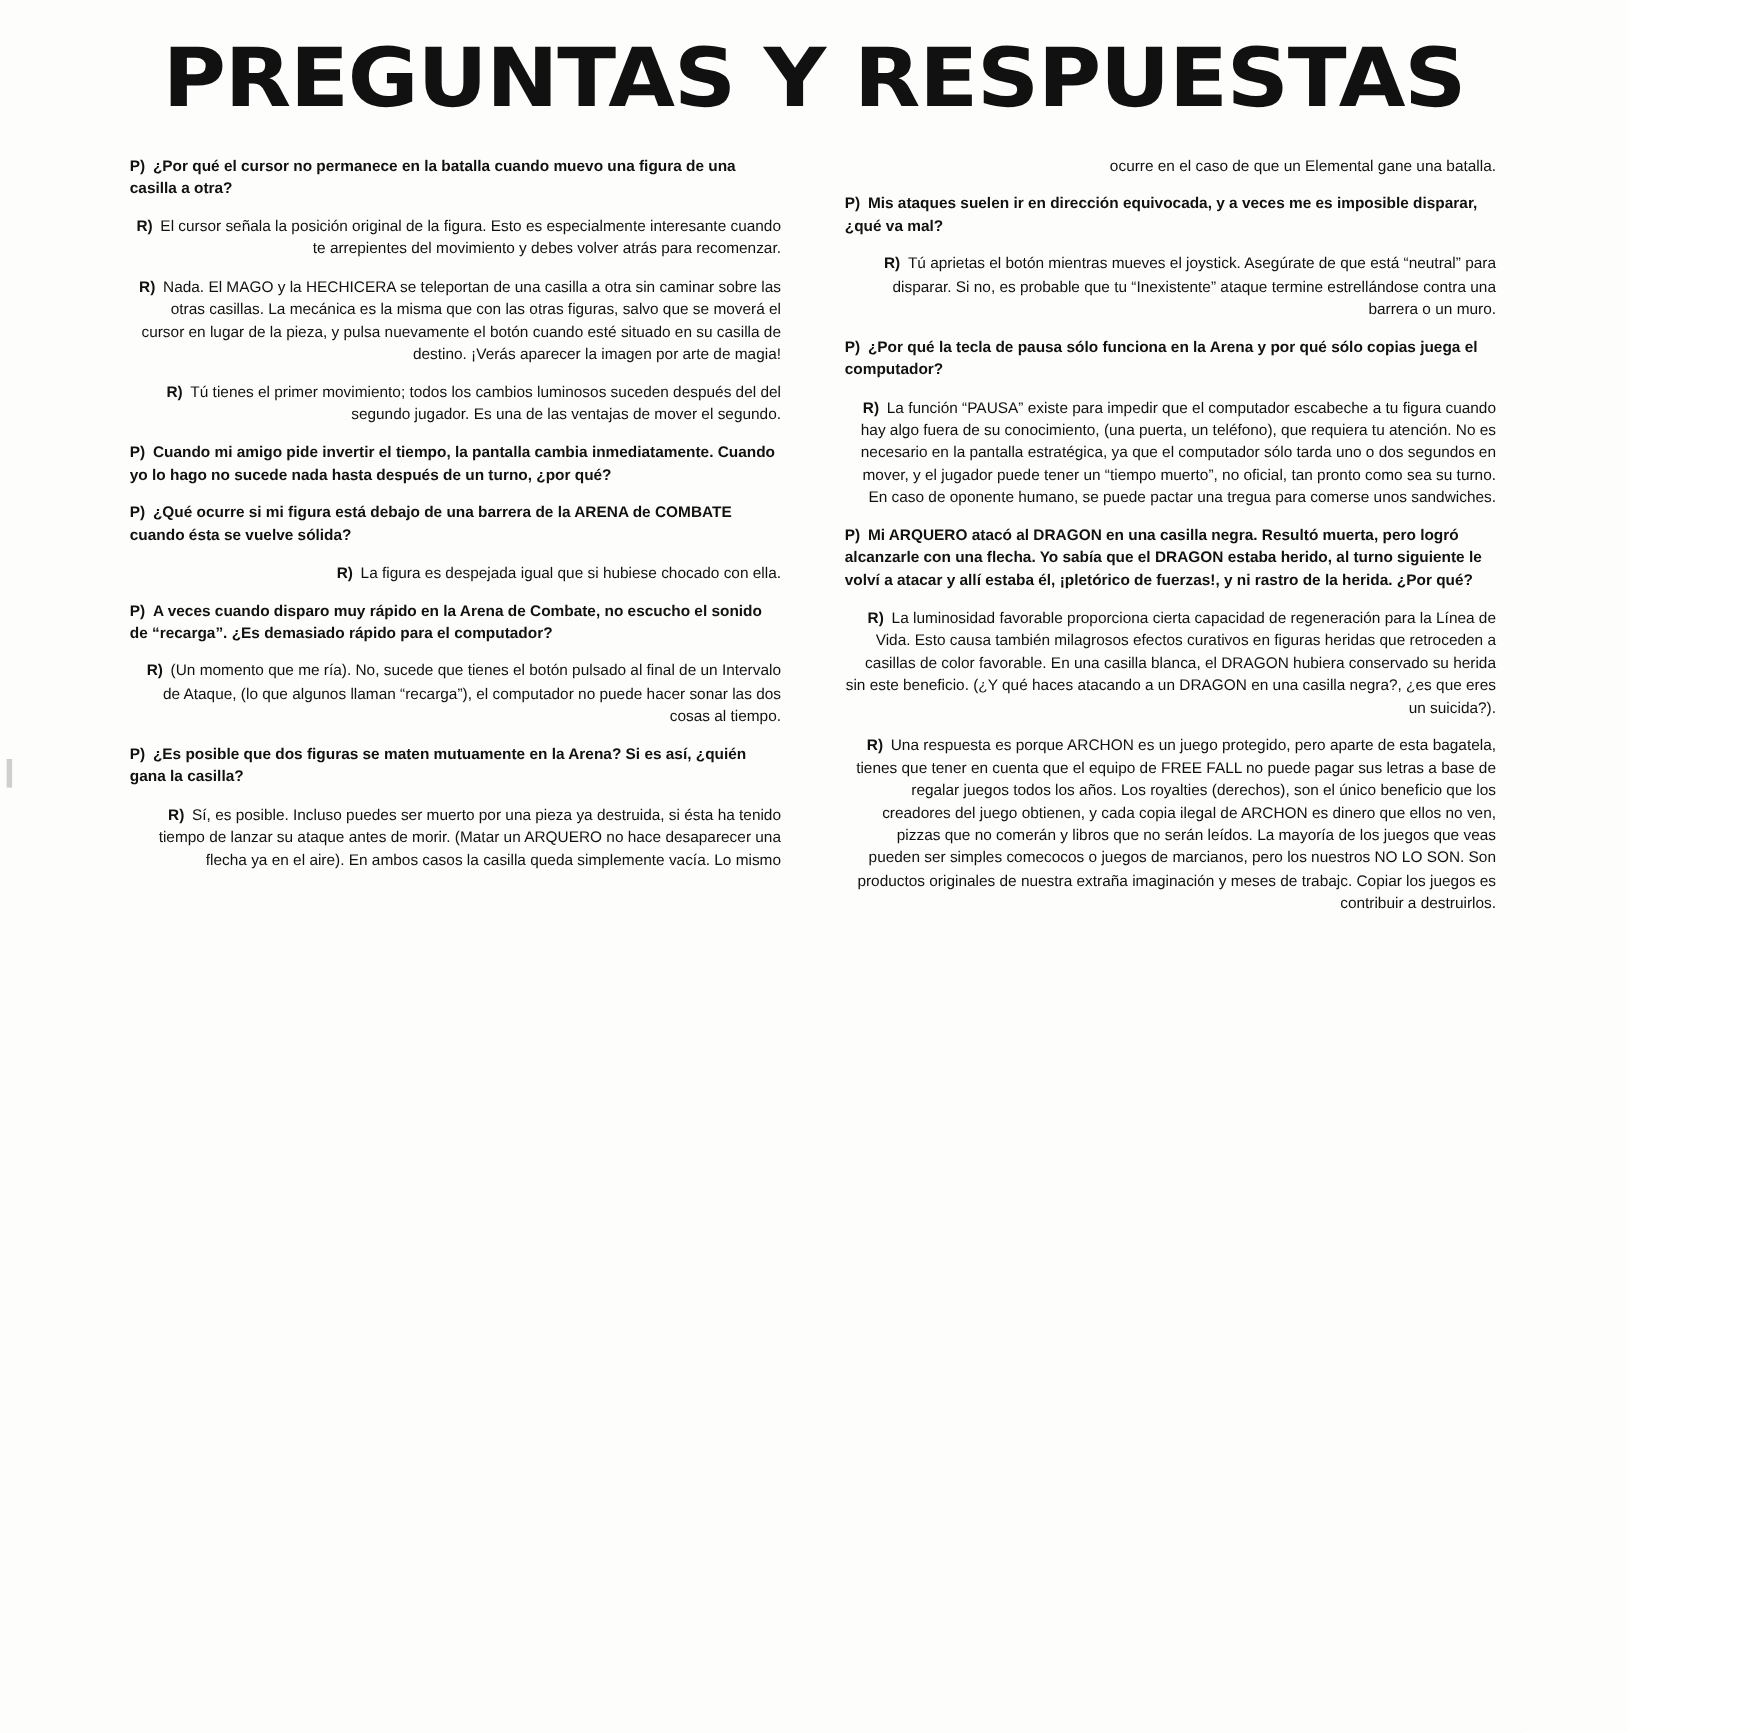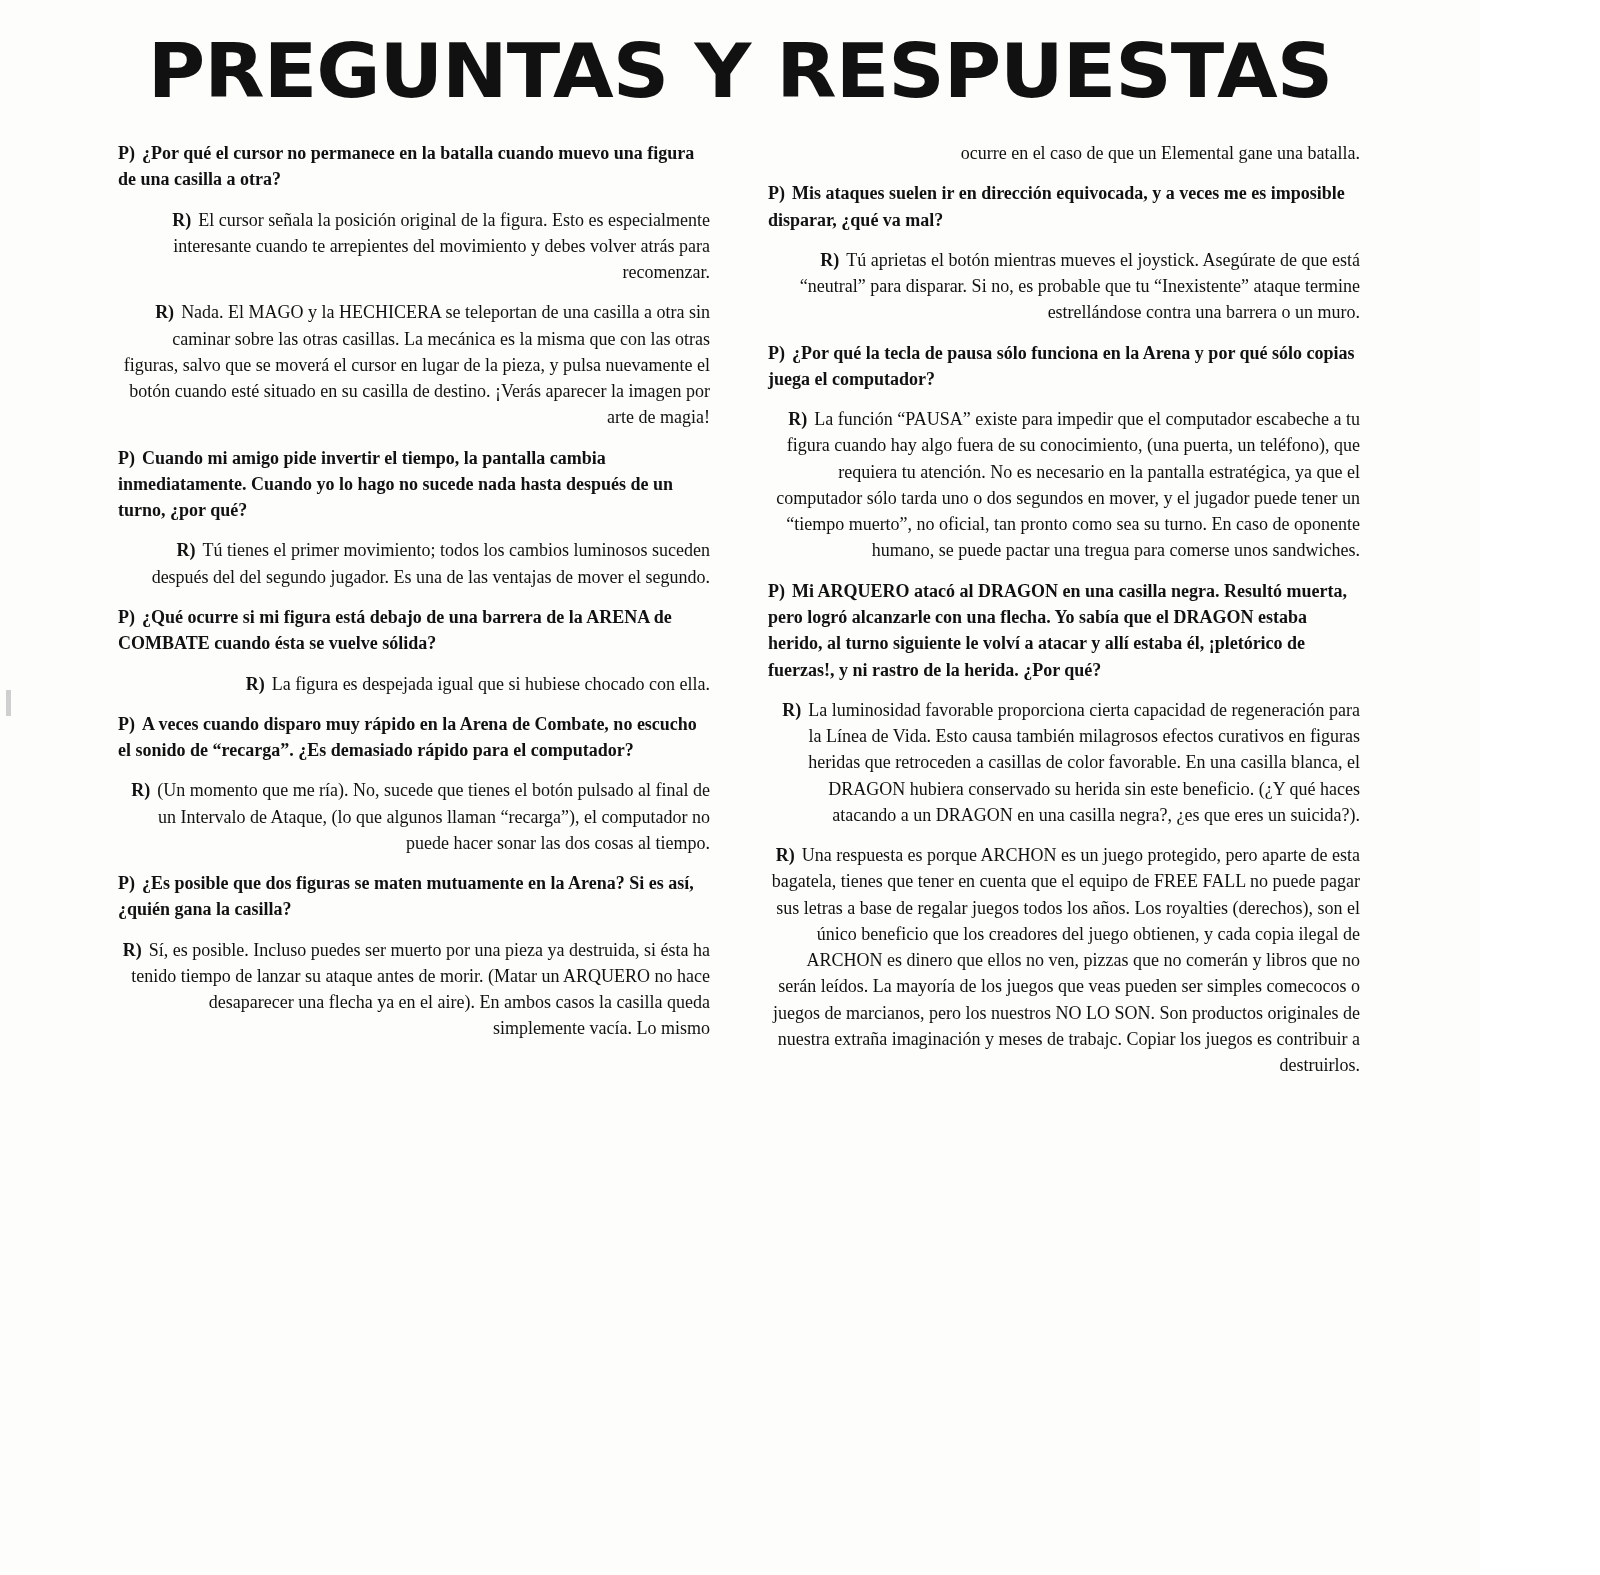--- a/index.html
+++ b/index.html
@@ -45,23 +45,22 @@
   }
   .col {
     width: 592px;
     flex: 0 0 592px;
   }
   .qa {
     margin-bottom: 14px;
   }
   .qa p {
     margin: 0;
-    font-size: 18px;
+    font-size: 14px;
     line-height: 1.46;
-    font-family: Liberation Serif, serif;
   }
   .q p {
     font-weight: 700;
   }
   .a p {
     font-weight: 400;
     text-align: right;
   }
   .marker {
     font-weight: 700;
@@ -99,26 +98,26 @@
 
       <div class="qa a">
         <p><span class="marker">R)</span><span class="txt">El cursor señala la posición original de la figura. Esto es especialmente interesante cuando te arrepientes del movimiento y debes volver atrás para recomenzar.</span></p>
       </div>
 
 
       <div class="qa a">
         <p><span class="marker">R)</span><span class="txt">Nada. El MAGO y la HECHICERA se teleportan de una casilla a otra sin caminar sobre las otras casillas. La mecánica es la misma que con las otras figuras, salvo que se moverá el cursor en lugar de la pieza, y pulsa nuevamente el botón cuando esté situado en su casilla de destino. ¡Verás aparecer la imagen por arte de magia!</span></p>
       </div>
 
+      <div class="qa a">
+        <p><span class="marker">R)</span><span class="txt">Tú tienes el primer movimiento; todos los cambios luminosos suceden después del del segundo jugador. Es una de las ventajas de mover el segundo.</span></p>
+      </div>
+
       <div class="qa q">
         <p><span class="marker">P)</span><span class="txt">Cuando mi amigo pide invertir el tiempo, la pantalla cambia inmediatamente. Cuando yo lo hago no sucede nada hasta después de un turno, ¿por qué?</span></p>
-      </div>
-
-      <div class="qa a">
-        <p><span class="marker">R)</span><span class="txt">Tú tienes el primer movimiento; todos los cambios luminosos suceden después del del segundo jugador. Es una de las ventajas de mover el segundo.</span></p>
       </div>
 
       <div class="qa q">
         <p><span class="marker">P)</span><span class="txt">¿Qué ocurre si mi figura está debajo de una barrera de la ARENA de COMBATE cuando ésta se vuelve sólida?</span></p>
       </div>
 
       <div class="qa a">
         <p><span class="marker">R)</span><span class="txt">La figura es despejada igual que si hubiese chocado con ella.</span></p>
       </div>
 

